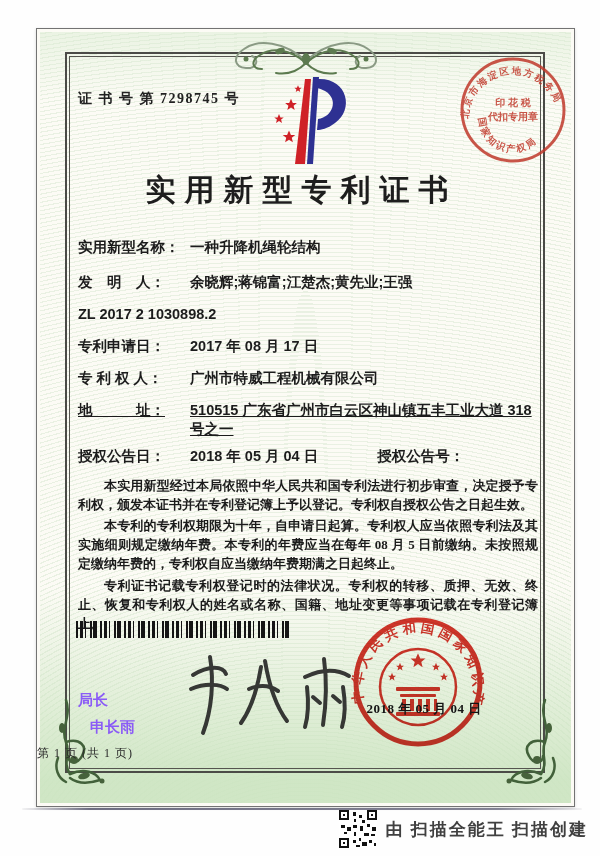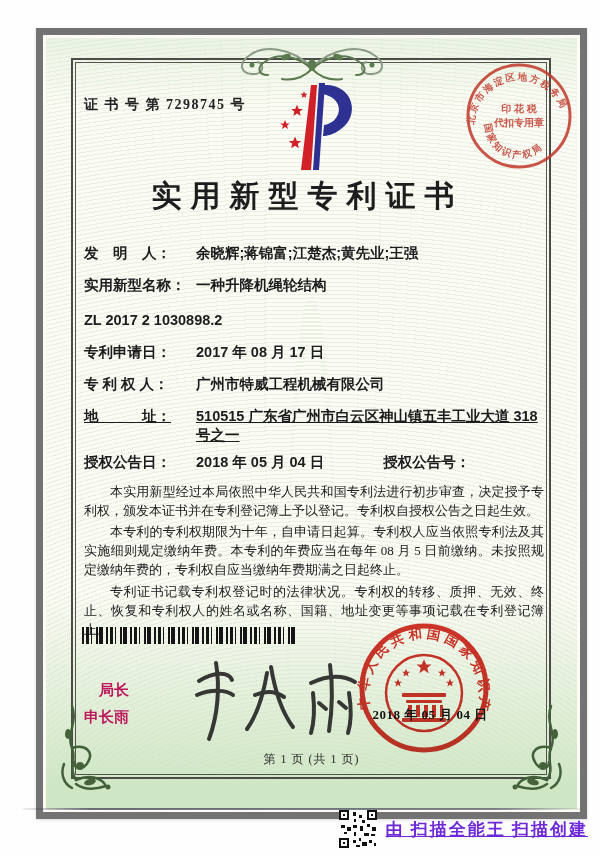--- a/index.html
+++ b/index.html
@@ -5,21 +5,21 @@
   html,body{margin:0;padding:0;}
   body{
     width:600px;height:856px;position:relative;overflow:hidden;
     background:#fefefe;
     font-family:"Liberation Serif", serif;
   }
   
   .paper{
     position:absolute;left:36px;top:28px;width:537px;height:777px;
     background:#fcfbf5;
-    border:7px solid #737373;
+    border:1px solid #737373;
     box-shadow:0 1px 3px rgba(0,0,0,.15);
   }
   .paper-edge{
     position:absolute;left:22px;right:18px;top:808px;height:2px;
     background:linear-gradient(90deg,rgba(40,40,60,.05),rgba(40,40,70,.65) 12%,rgba(40,40,70,.55) 85%,rgba(40,40,60,.05));
     border-radius:2px;
   }
   
   .frame{
     position:absolute;left:28px;top:23px;right:29px;bottom:33px;
@@ -58,49 +58,49 @@
   .row.addr{margin-bottom:8px;text-decoration:underline;}
   .grant-row{display:flex;font:bold 14.5px "Liberation Sans", sans-serif;color:#1c1c1c;gap:25px;}
   .grant-row .lbl2{margin-left:34px;white-space:nowrap;}
   .grant-row .v{white-space:nowrap;}
   
   .paras{
     position:absolute;left:41px;right:36px;top:447px;z-index:3;
     font:13px/1.47 "Liberation Serif", serif;color:#1b1b1b;
     text-align:justify;
   }
-  .paras p{margin:0 0 2px 0;text-indent:2em;}
+  .paras p{margin:0 0 2px 0;text-indent:2em;font-weight:bold;}
   
   .barcode{
     position:absolute;left:39px;top:592px;width:213px;height:17px;z-index:3;
     background:repeating-linear-gradient(90deg,
       #151515 0 2px, transparent 2px 4px,
       #151515 4px 7px, transparent 7px 9px,
       #151515 9px 10px, transparent 10px 14px,
       #151515 14px 16px, transparent 16px 17px,
       #151515 17px 21px, transparent 21px 24px);
   }
-  .signer{position:absolute;left:41px;top:647px;z-index:3;
-    font:bold 15px "Liberation Sans", sans-serif;color:#be185d;line-height:1;text-align:right;}
-  .signer .name{margin-top:12px;}
+  .signer{position:absolute;left:41px;top:663px;z-index:3;
+    font:bold 15px "Liberation Sans", sans-serif;color:#8b5cf6;line-height:1;}
+  .signer .name{margin-top:12px;margin-left:12px;}
   .signature{position:absolute;left:128px;top:622px;z-index:3;}
   .office-seal{position:absolute;left:314px;top:586px;z-index:4;mix-blend-mode:multiply;opacity:.93;}
   .seal-date{
     position:absolute;left:318px;top:671px;width:138px;z-index:5;text-align:center;
     font:bold 13px "Liberation Serif", serif;color:#141414;letter-spacing:.5px;
   }
   .page-num{
-    position:absolute;left:0;right:0;top:716px;z-index:3;text-align:center;
+    position:absolute;left:0;right:0;top:716px;z-index:3;
     font:12px "Liberation Serif", serif;color:#2a2a2a;letter-spacing:1px;
   }
   
   .scan-footer{
     position:absolute;right:12px;bottom:8px;display:flex;align-items:center;gap:9px;
   }
-  .scan-footer .txt{font:bold 17px "Liberation Serif", serif;color:#6d28d9;letter-spacing:2px;text-decoration:underline;}
+  .scan-footer .txt{font:bold 17px "Liberation Serif", serif;color:#404040;letter-spacing:2px;}
 </style>
 </head>
 <body>
 
 <div class="paper">
   <div class="guilloche"></div>
   <div class="frame"></div>
 
   <svg class="crest" width="236" height="44" viewBox="0 0 236 44">
     <g fill="none" stroke-linecap="round">
@@ -179,27 +179,27 @@
     <path d="M50,10 L56,10 L50,95 L40,95 Z" fill="#cf2127"></path>
     <use href="#star" transform="translate(43,20) scale(0.38)" fill="#cf2127"></use>
     <use href="#star" transform="translate(36,36) scale(0.62)" fill="#cf2127"></use>
     <use href="#star" transform="translate(24,50) scale(0.5)" fill="#cf2127"></use>
     <use href="#star" transform="translate(34,68) scale(0.66)" fill="#cf2127"></use>
   </svg>
 
   <div class="title">实用新型专利证书</div>
 
   <div class="fields">
+    <div class="row gap-lg">
+      <span class="lbl">实用新型名称：</span>
+      <span class="val">一种升降机绳轮结构</span>
+    </div>
     <div class="row">
       <span class="lbl">发　明　人：</span>
       <span class="val">余晓辉;蒋锦富;江楚杰;黄先业;王强</span>
-    </div>
-    <div class="row gap-lg">
-      <span class="lbl">实用新型名称：</span>
-      <span class="val">一种升降机绳轮结构</span>
     </div>
     <div class="row">
       <span class="val">ZL 2017 2 1030898.2</span>
     </div>
     <div class="row">
       <span class="lbl">专利申请日：</span>
       <span class="val">2017 年 08 月 17 日</span>
     </div>
     <div class="row">
       <span class="lbl">专 利 权 人：</span>

